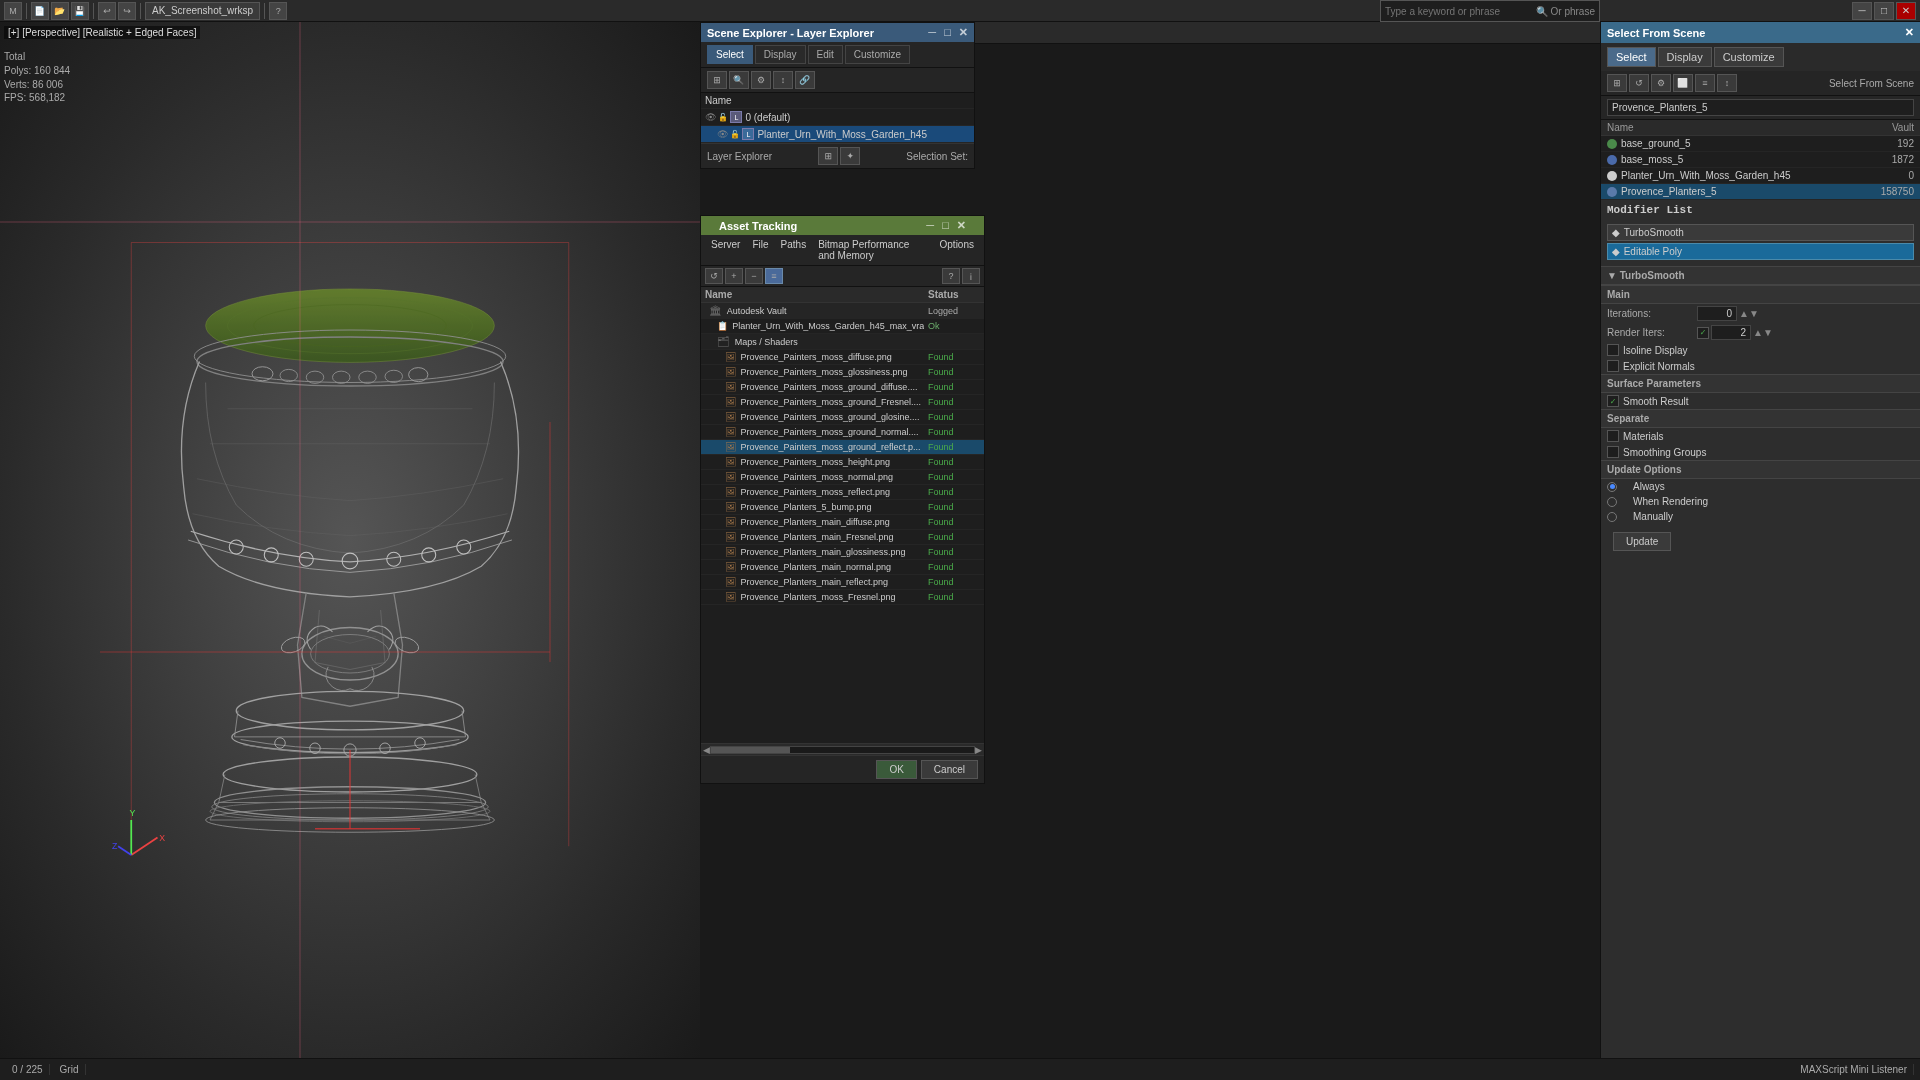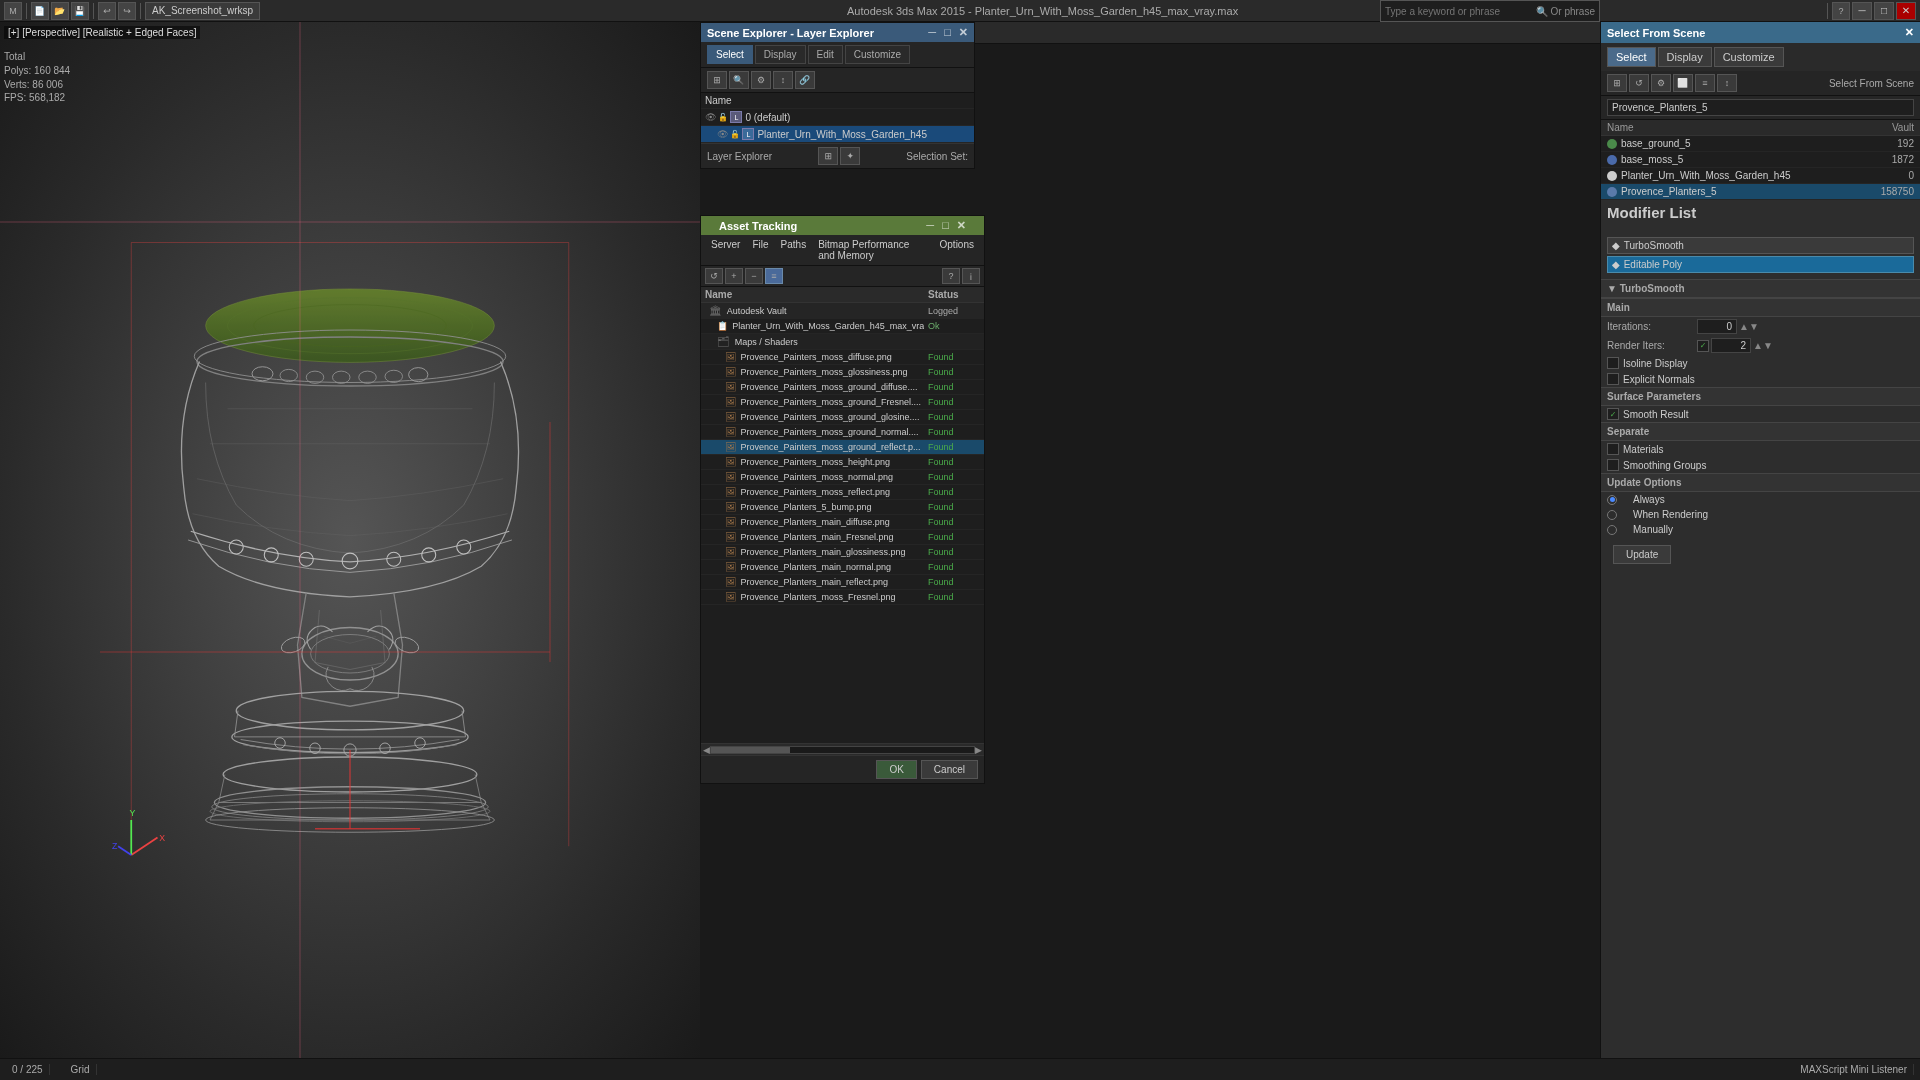--- a/index.html
+++ b/index.html
@@ -60,21 +60,21 @@
     .scene-list-header { display: flex; padding: 2px 6px; background: #2a2a2a; border-bottom: 1px solid #333; font-size: 10px; color: #999; }
     .scene-row { display: flex; align-items: center; padding: 2px 6px; border-bottom: 1px solid #252525; font-size: 10px; color: #ccc; }
     .scene-row.selected { background: #1a4a6a; }
     .scene-row .name-col { flex: 1; display: flex; align-items: center; gap: 4px; }
     .scene-row .faces-col { width: 60px; text-align: right; color: #aaa; }
     .dot-icon { width: 10px; height: 10px; border-radius: 50%; background: #888; flex-shrink: 0; }
     .dot-icon.green { background: #4a8a4a; }
     .dot-icon.blue { background: #4a6aaa; }
     .dot-icon.white { background: #cccccc; }
     .modifier-section { padding: 4px 6px; }
-    .modifier-title { font-size: 15px; color: #ccc; margin-bottom: 16px; font-weight: bold; }
+    .modifier-title { font-size: 11px; color: #ccc; margin-bottom: 8px; font-weight: bold; font-family: Liberation Mono, monospace; }
     .modifier-list-item { display: flex; align-items: center; gap: 4px; padding: 2px 4px; background: #3a3a3a; border: 1px solid #555; margin-bottom: 2px; font-size: 10px; color: #ccc; cursor: pointer; }
     .modifier-list-item.selected { background: #1a6a9a; border-color: #4a8aaa; }
     .param-row { display: flex; align-items: center; padding: 2px 6px; font-size: 10px; color: #ccc; }
     .param-label { width: 90px; color: #aaa; }
     .param-value { background: #1e1e1e; border: 1px solid #444; padding: 1px 4px; width: 40px; text-align: right; font-size: 10px; color: #ccc; }
     .param-checkbox { width: 12px; height: 12px; background: #1e1e1e; border: 1px solid #555; display: flex; align-items: center; justify-content: center; font-size: 8px; color: #4aaa4a; }
     .section-header { background: #333; padding: 3px 6px; font-size: 10px; color: #aaa; font-weight: bold; border-top: 1px solid #444; border-bottom: 1px solid #444; }
     .radio-row { display: flex; align-items: center; gap: 16px; padding: 2px 6px; font-size: 10px; color: #ccc; }
     .radio-dot { width: 10px; height: 10px; border-radius: 50%; border: 1px solid #777; display: flex; align-items: center; justify-content: center; }
     .radio-dot.checked::after { content: ''; width: 5px; height: 5px; border-radius: 50%; background: #4a8aff; display: block; }
@@ -140,21 +140,21 @@
     .at-row.category { background: #252525; }
     .at-row.subcategory { background: #222222; }
     .at-bottom-bar { display: flex; justify-content: flex-end; gap: 4px; padding: 4px 6px; background: #252525; border-top: 1px solid #333; }
     .at-btn { padding: 3px 12px; background: #3a3a3a; border: 1px solid #555; color: #ccc; cursor: pointer; font-size: 10px; }
     .at-btn.primary { background: #3a5a3a; }
     .scroll-btn { font-size: 9px; color: #888; cursor: pointer; }
 
     
     #status-bar {
       position: absolute; bottom: 0; left: 0; right: 0; height: 22px;
-      background: #1e1e1e; border-top: 1px solid #111; display: flex; align-items: center; padding: 0 6px; gap: 15px; font-size: 10px; color: #aaa;
+      background: #1e1e1e; border-top: 1px solid #111; display: flex; align-items: center; padding: 0 6px; gap: 4px; font-size: 10px; color: #aaa;
     }
     .status-item { padding: 0 6px; border-right: 1px solid #333; }
 
     
     #vray-toolbar { position: absolute; top: 22px; left: 700px; right: 320px; height: 22px; background: #2a2a2a; border-bottom: 1px solid #111; display: flex; align-items: center; padding: 0 4px; gap: 2px; }
 
     .header-close { cursor: pointer; color: #fff; font-size: 11px; opacity: 0.7; }
     .header-min { cursor: pointer; color: #fff; font-size: 11px; opacity: 0.7; margin-right: 4px; }
 
     
@@ -172,21 +172,20 @@
   <div class="toolbar-icon">M</div>
   <div class="toolbar-sep"></div>
   <div class="toolbar-icon">📄</div>
   <div class="toolbar-icon">📂</div>
   <div class="toolbar-icon">💾</div>
   <div class="toolbar-sep"></div>
   <div class="toolbar-icon">↩</div>
   <div class="toolbar-icon">↪</div>
   <div class="toolbar-sep"></div>
   <div class="toolbar-label">AK_Screenshot_wrksp</div>
-  <div class="title-bar-center">Autodesk 3ds Max 2015 - Planter_Urn_With_Moss_Garden_h45_max_vray.max</div>
   <div id="search-bar">
     <input id="search-input" type="text" placeholder="Type a keyword or phrase" style="">
     <div class="search-icons">
       <span class="s-icon">🔍</span>
       <span class="s-icon">Or phrase</span>
     </div>
   </div>
   <div class="toolbar-sep"></div>
   <div class="toolbar-icon">?</div>
   <div class="win-controls">

